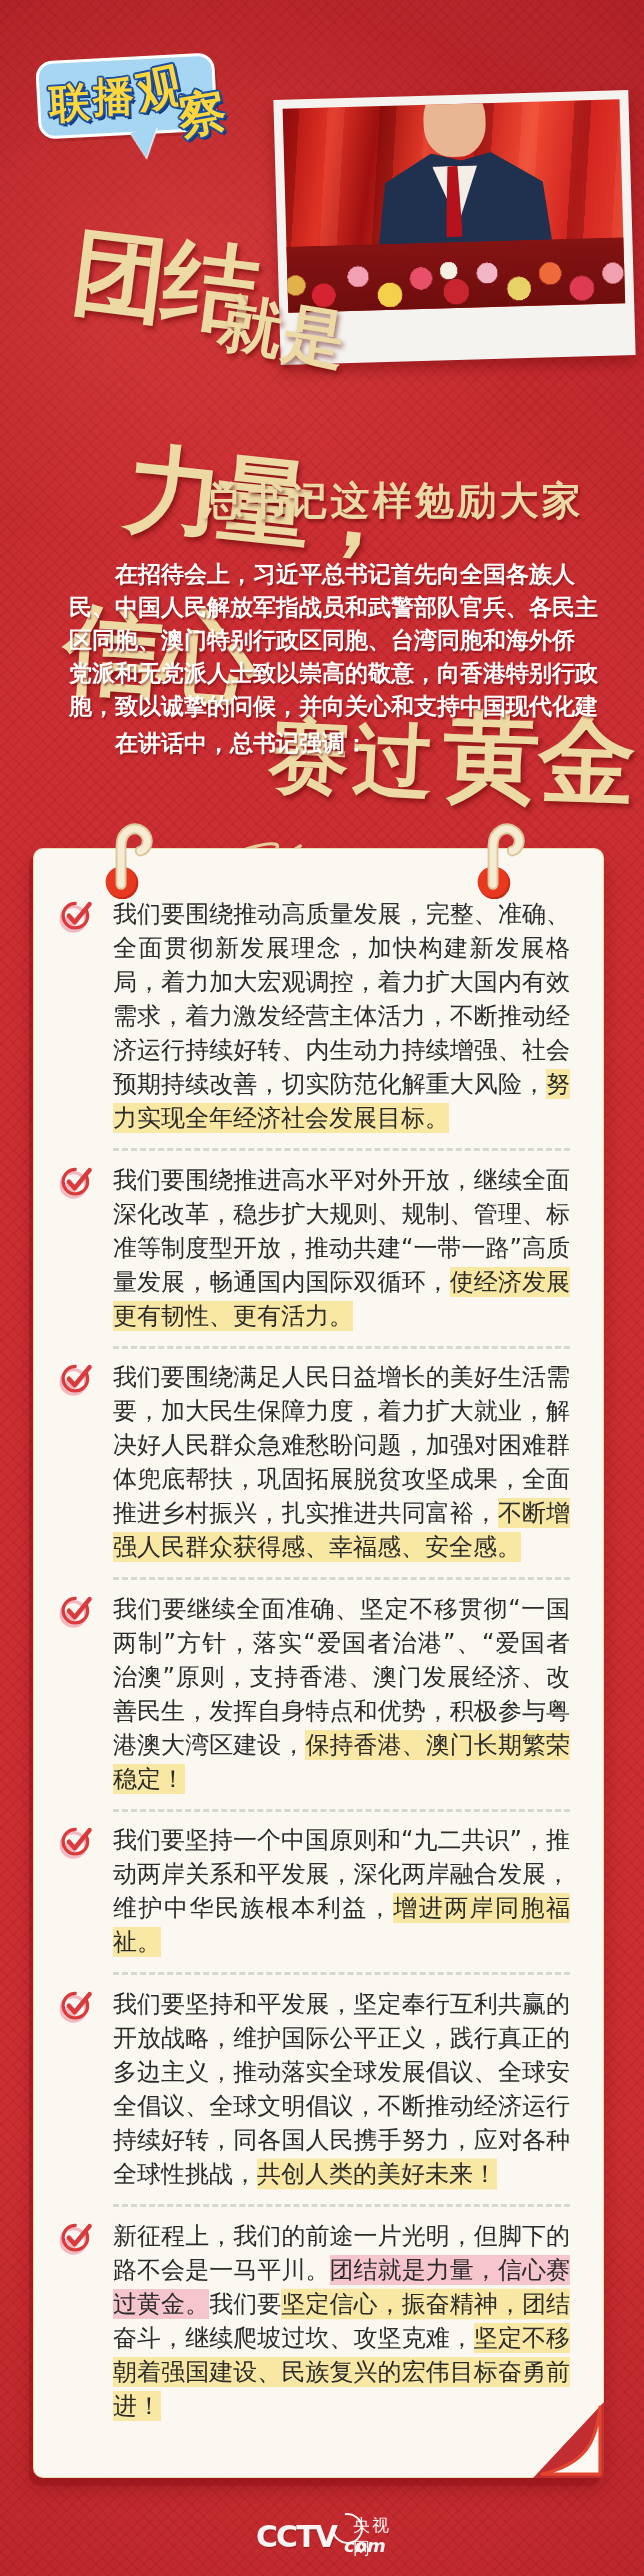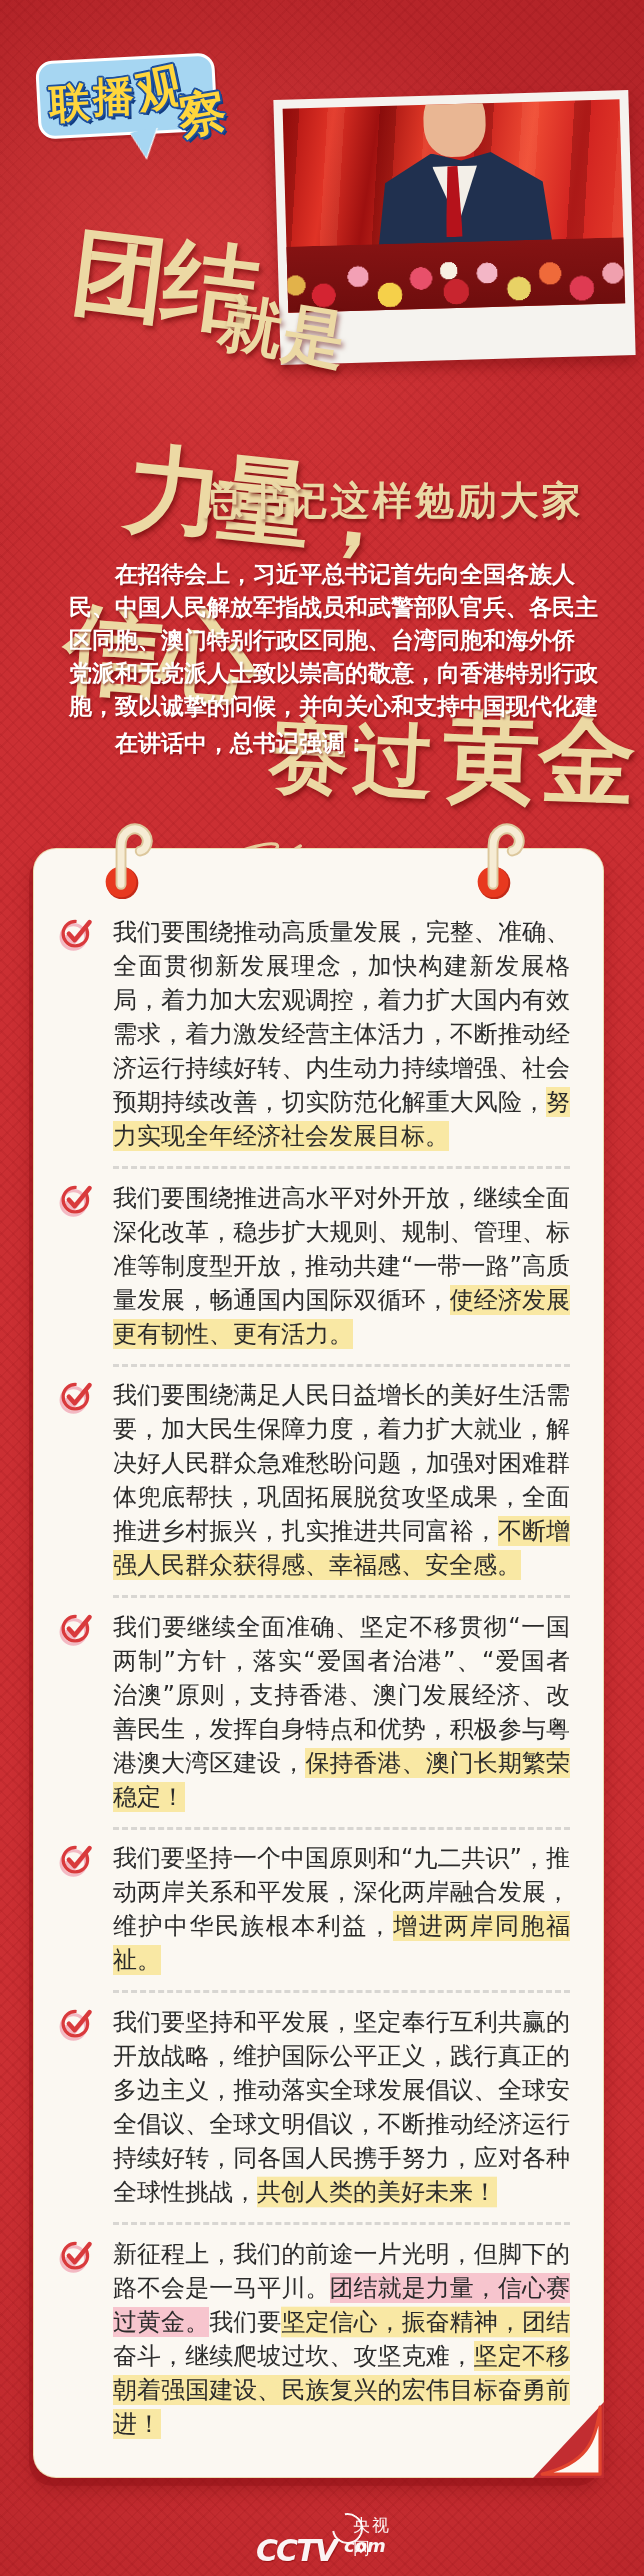--- a/index.html
+++ b/index.html
@@ -86,39 +86,39 @@
 
   
   .intro{position:absolute;left:45px;top:558px;width:555px;
     color:#ffffff;font-weight:bold;font-size:23px;line-height:33px;
     text-shadow:1.3px 1.9px 1.9px rgba(110,0,0,.55);margin-left:24px;}
   .intro-line{white-space:nowrap;}
   .intro-line:last-child{margin-top:3.9px;}
 
   
   .card{position:absolute;left:33px;top:848px;width:571px;height:1630px;
-    background:#fbf8f2;border-radius:23px;border:1.3px solid rgba(233,214,164,.8);
+    background:#fbf8f2;border-radius:10px;border:1.3px solid rgba(233,214,164,.8);
     box-shadow:-3.9px 7.7px 0 rgba(150,18,24,.5), 0 11.6px 19.3px rgba(110,8,12,.35);
-    box-sizing:border-box;padding:66px 0 0 0;}
+    box-sizing:border-box;padding:48px 0 0 0;}
   .hook{position:absolute;z-index:5;}
   .hook.h-left{left:103px;top:819px;}
   .hook.h-right{left:475px;top:819px;}
   .list{position:relative;}
   .item{position:relative;padding:0 33px 0 79px;}
   .check{position:absolute;left:22px;top:0px;}
   .item-text{font-size:24px;line-height:34px;color:#2b2b2b;text-align:justify;}
   .hl-yellow{background:#f9e8a4;box-shadow:0 1.3px 0 #f9e8a4, 0 -1.3px 0 #f9e8a4;}
   .hl-pink{background:#f7c5ce;box-shadow:0 1.3px 0 #f7c5ce, 0 -1.3px 0 #f7c5ce;}
   .sep{height:0;border-bottom:3.9px dashed #d8d6d2;margin:13px 33px 11.6px 79px;}
   .fold{position:absolute;right:-1.3px;bottom:-1.3px;}
 
   
   .cctv{position:absolute;left:256px;top:2513px;width:135px;height:46px;color:#fff;}
-  .cctv .main{position:absolute;left:0;top:20px;font-size:30px;font-weight:bold;
-    font-style:italic;letter-spacing:-1.9px;opacity:.95;text-shadow:0.6px 1.3px 1.3px rgba(120,0,0,.6);}
+  .cctv .main{position:absolute;left:0;top:6px;font-size:30px;font-weight:bold;
+    letter-spacing:-1.9px;opacity:.95;text-shadow:0.6px 1.3px 1.3px rgba(120,0,0,.6);}
   .cctv .ring{position:absolute;left:76px;top:0px;width:27px;height:27px;border-radius:50%;
     border:2.6px solid #fff;border-left-color:transparent;transform:rotate(35deg);opacity:.95;}
   .cctv .com{position:absolute;left:88px;top:22px;font-size:18px;font-weight:bold;
     font-style:italic;opacity:.95;}
   .cctv .cn{position:absolute;left:97px;top:1px;font-size:17px;letter-spacing:1.9px;opacity:.95;font-family:Liberation Serif, serif;}
 </style>
 </head>
 <body>
 
 <div class="canvas">

